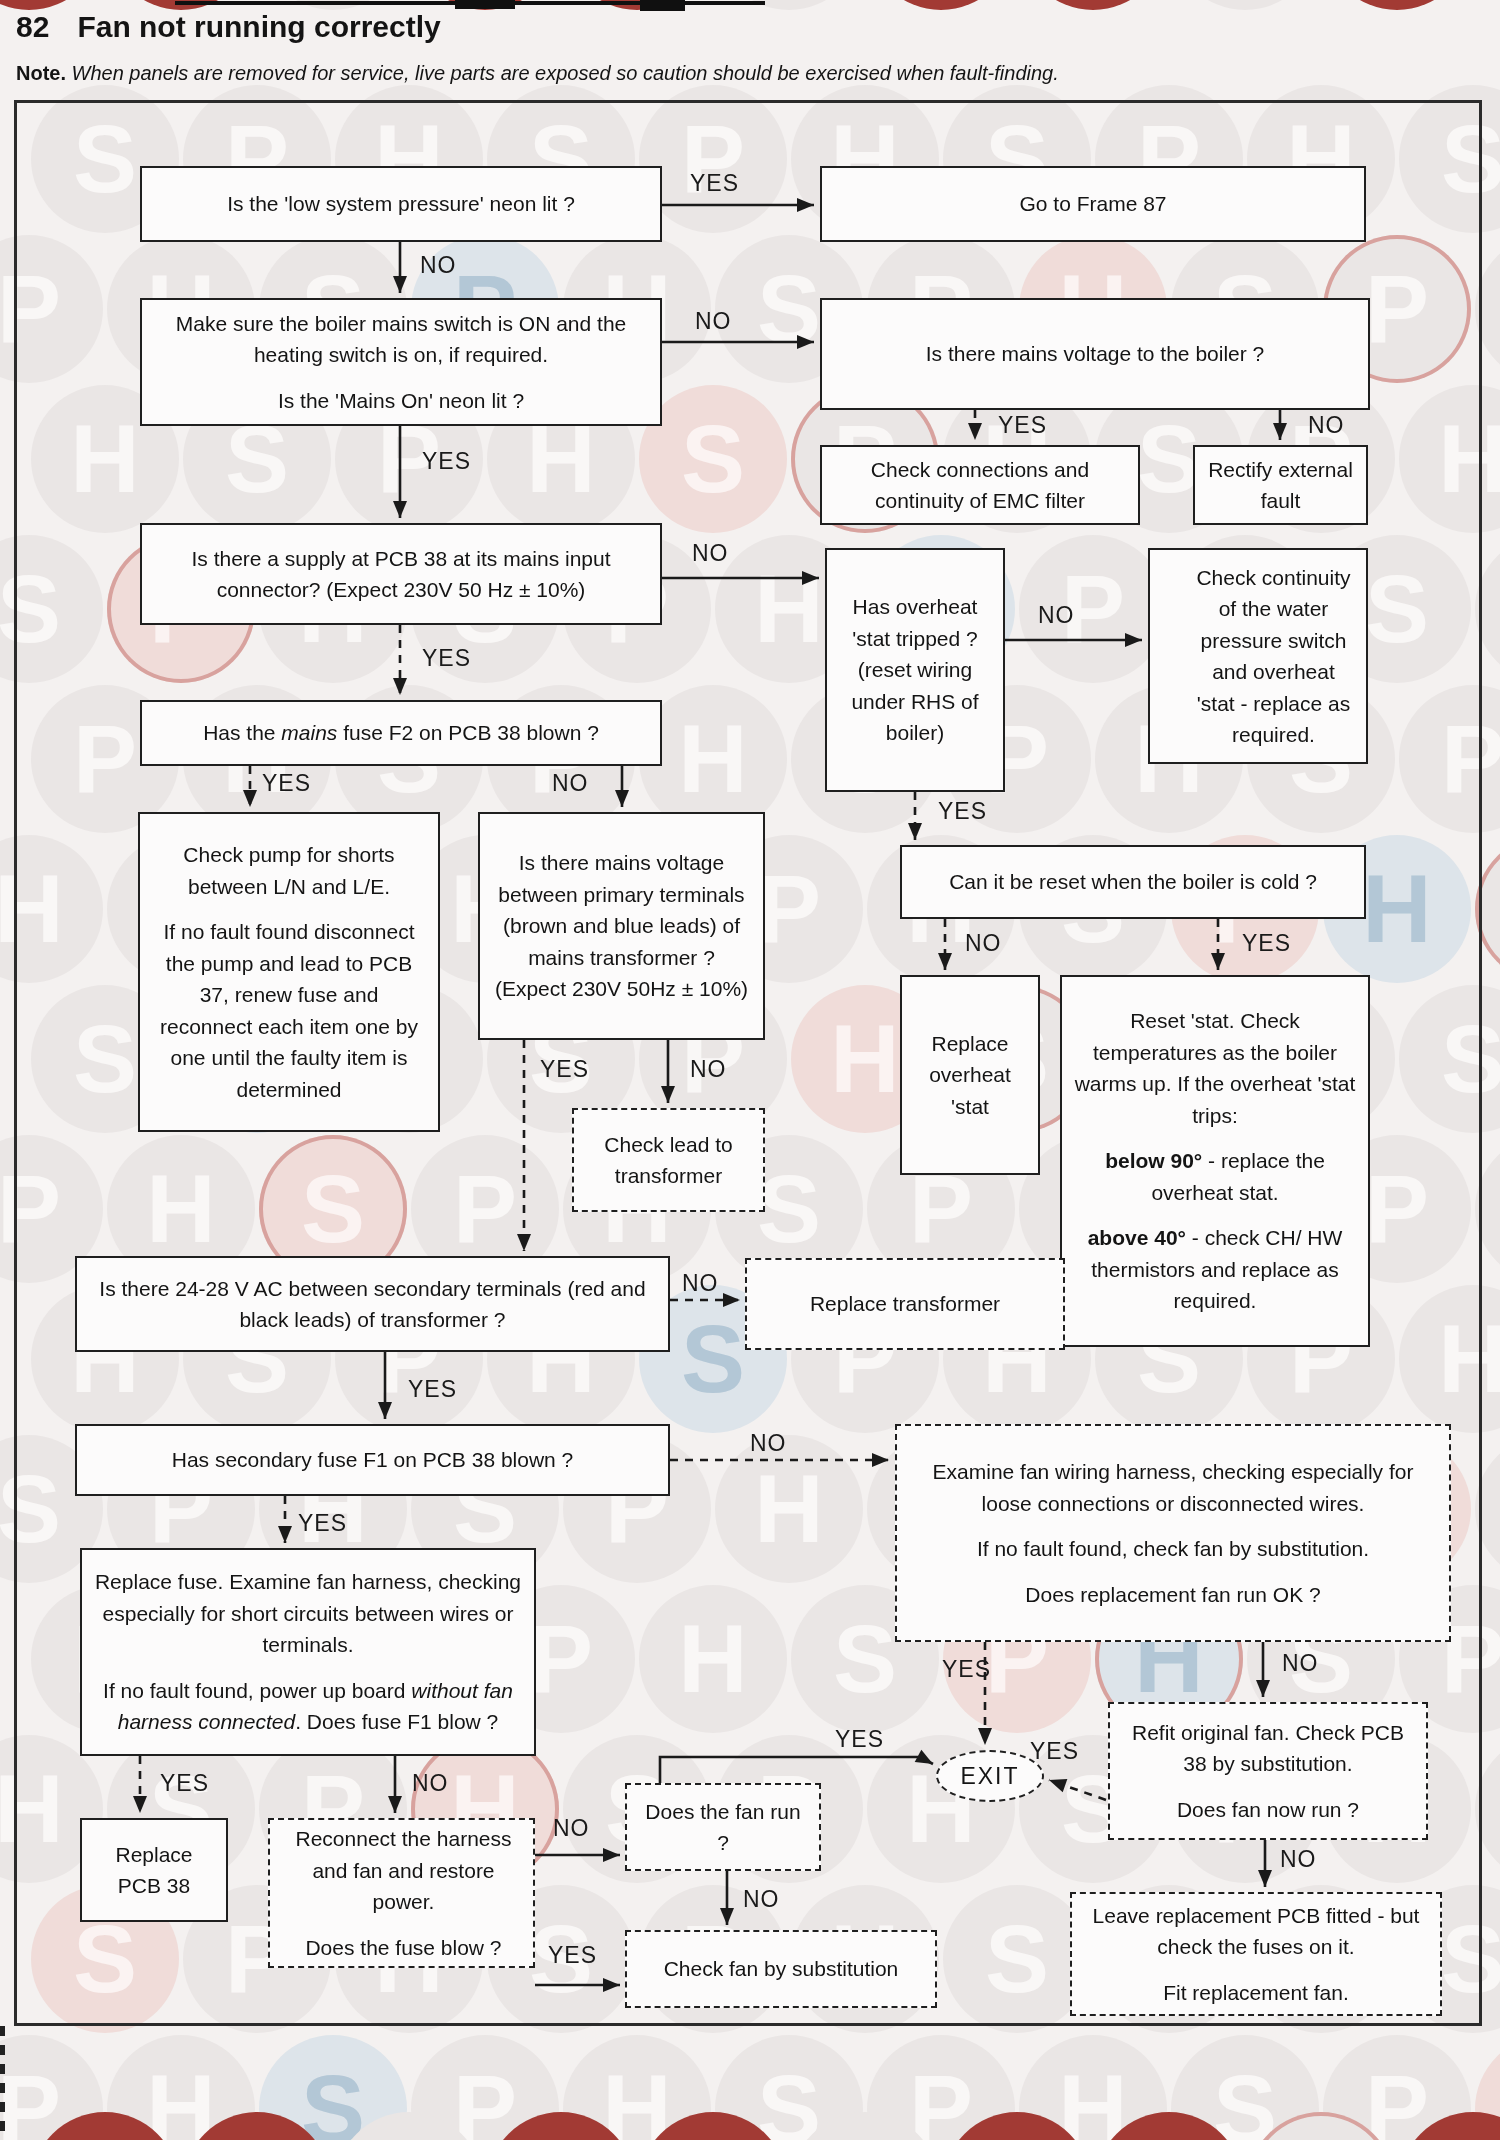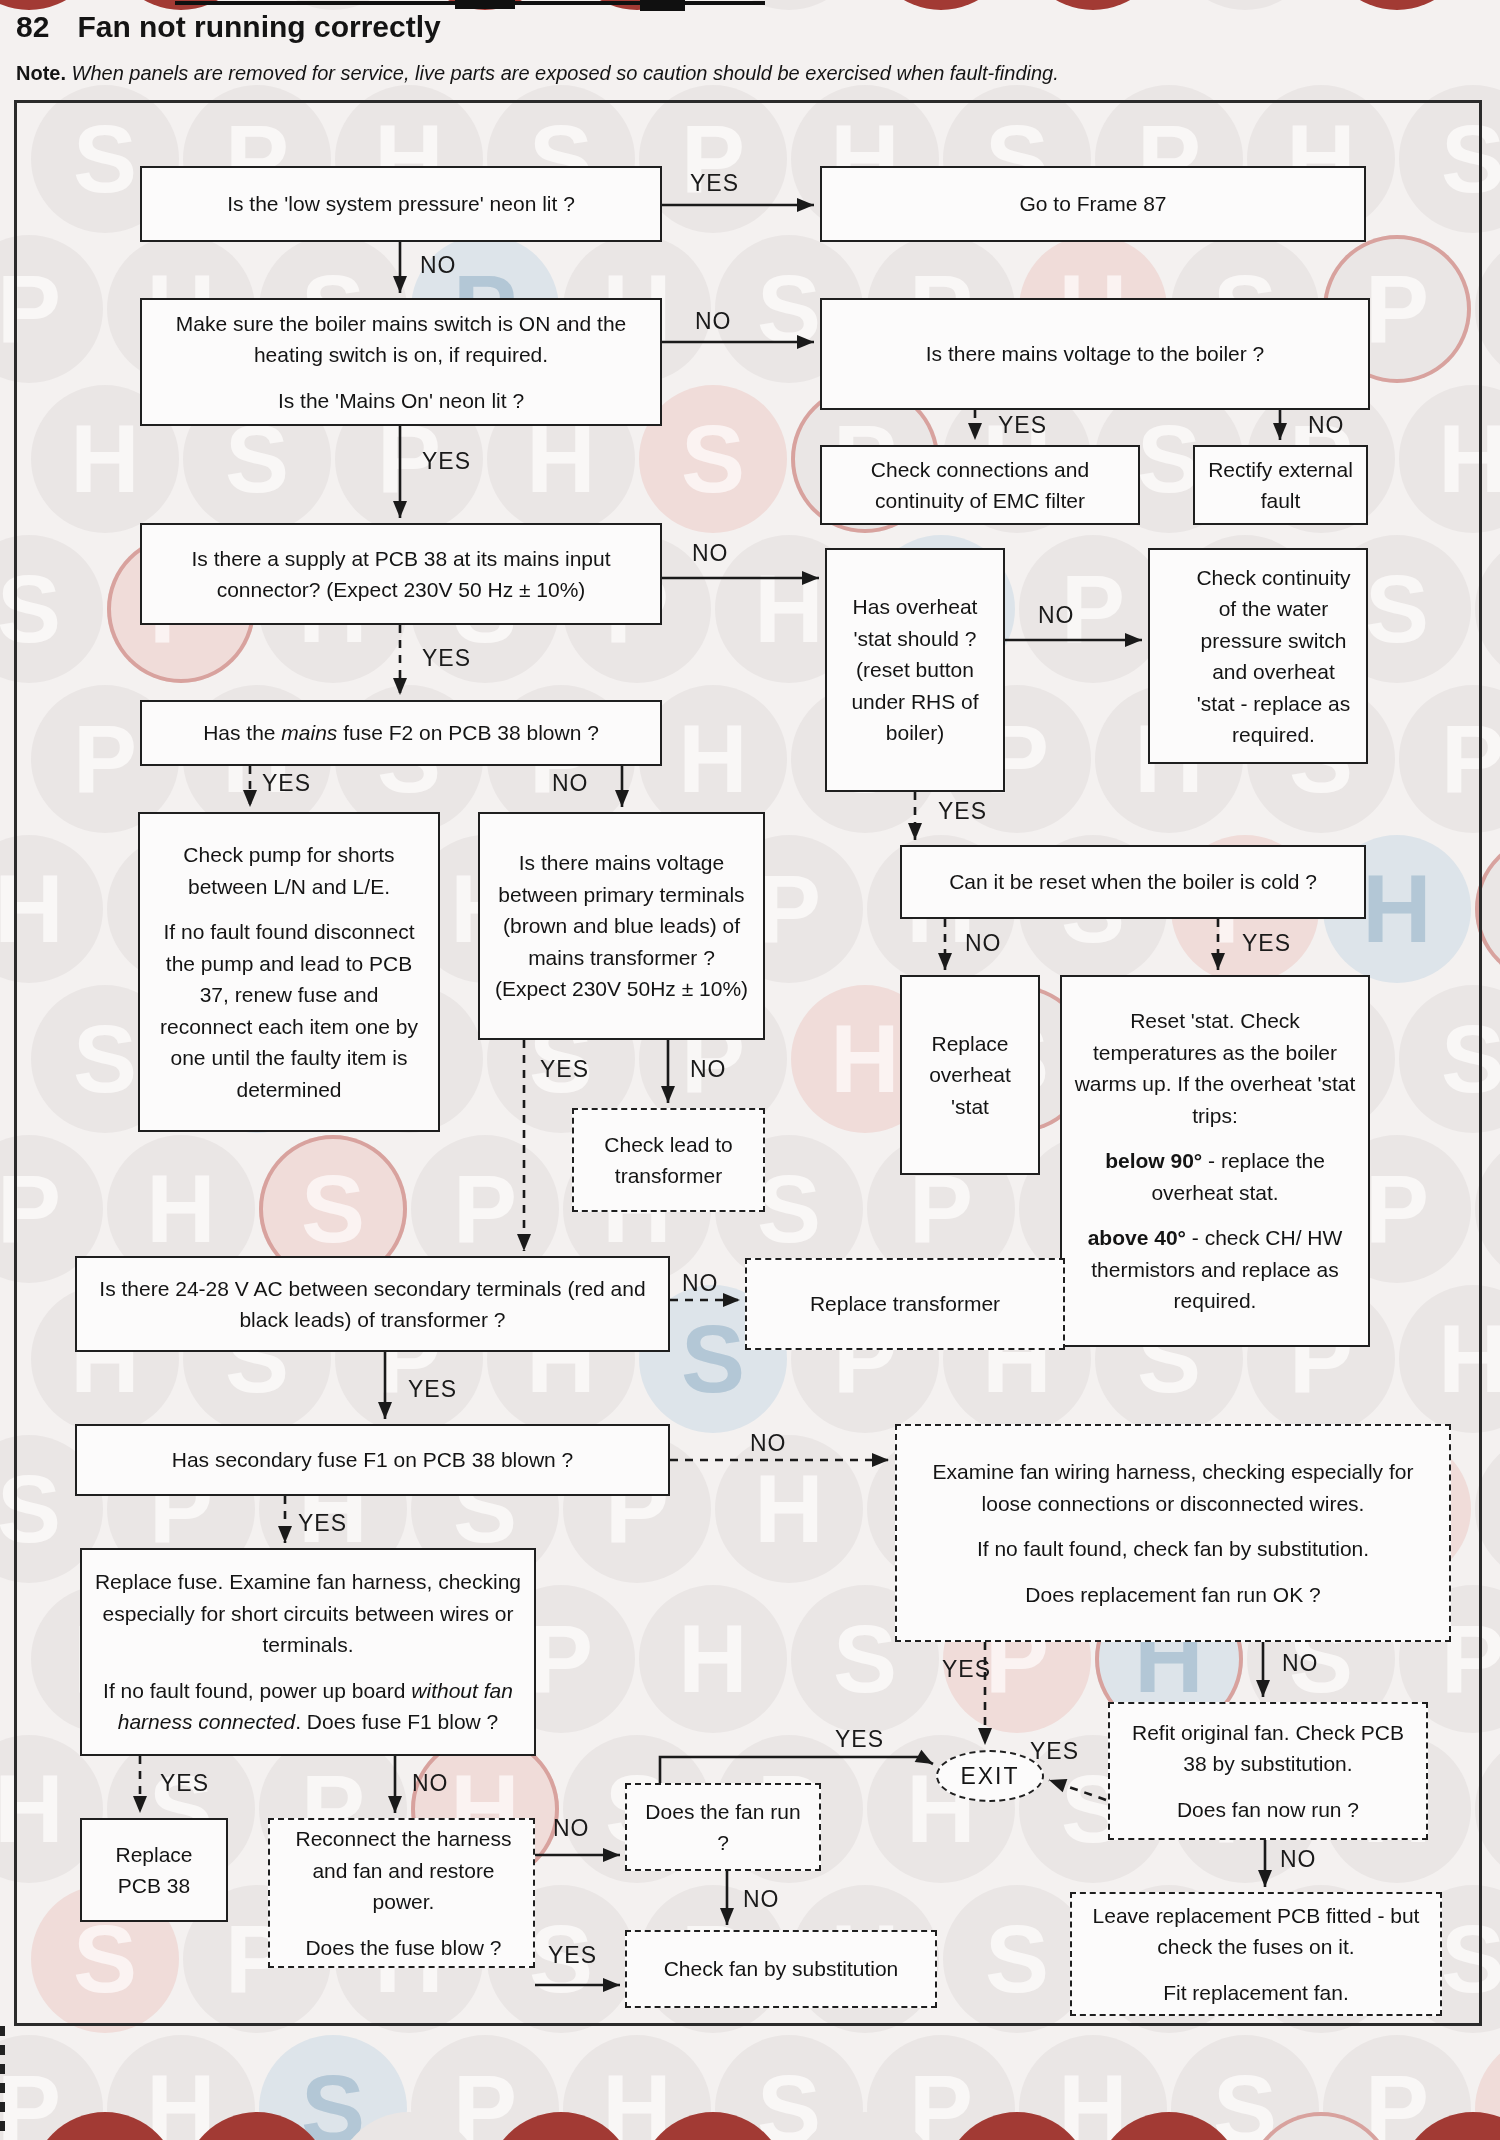--- a/index.html
+++ b/index.html
@@ -256,21 +256,21 @@
       <div class="node" style="left: 1193px; top: 445px; width: 175px; height: 80px;">
         <p><span>Rectify external fault</span></p>
       </div>
       <div class="node" style="left: 140px; top: 523px; width: 522px; height: 102px;">
         <p><span>Is there a supply at PCB 38 at its mains input connector? (Expect 230V 50 Hz ± 10%)</span></p>
       </div>
       <div class="node" style="left: 140px; top: 700px; width: 522px; height: 66px;">
         <p><span>Has the </span><span class="it">mains</span><span> fuse F2 on PCB 38 blown ?</span></p>
       </div>
       <div class="node" style="left: 825px; top: 548px; width: 180px; height: 244px;">
-        <p><span>Has overheat 'stat should ? (reset button under RHS of boiler)</span></p>
+        <p><span>Has overheat 'stat tripped ? (reset wiring under RHS of boiler)</span></p>
       </div>
       <div class="node" style="left: 1148px; top: 548px; width: 220px; height: 216px; padding-left: 43px;">
         <p><span>Check continuity of the water pressure switch and overheat 'stat - replace as required.</span></p>
       </div>
       <div class="node" style="left: 138px; top: 812px; width: 302px; height: 320px;">
         <p><span>Check pump for shorts between L/N and L/E.</span></p>
         <p><span>If no fault found disconnect the pump and lead to PCB 37, renew fuse and reconnect each item one by one until the faulty item is determined</span></p>
       </div>
       <div class="node" style="left: 478px; top: 812px; width: 287px; height: 228px;">
         <p><span>Is there mains voltage between primary terminals (brown and blue leads) of mains transformer ? (Expect 230V 50Hz ± 10%)</span></p>

